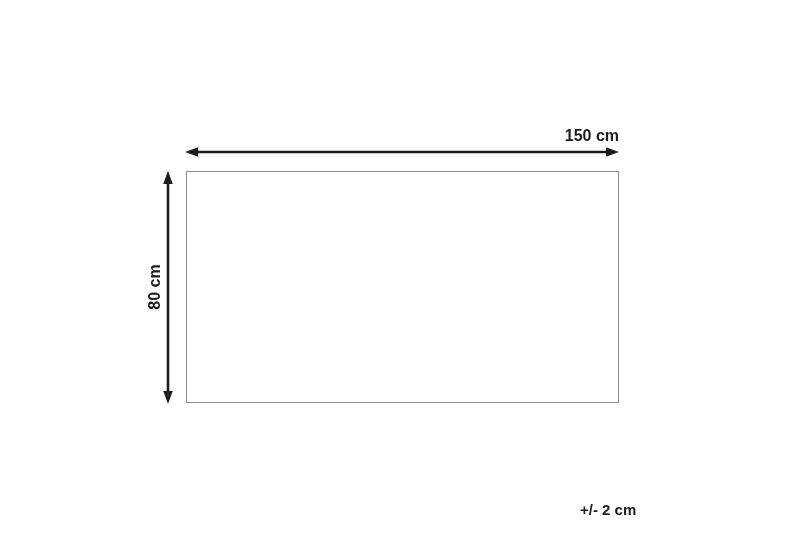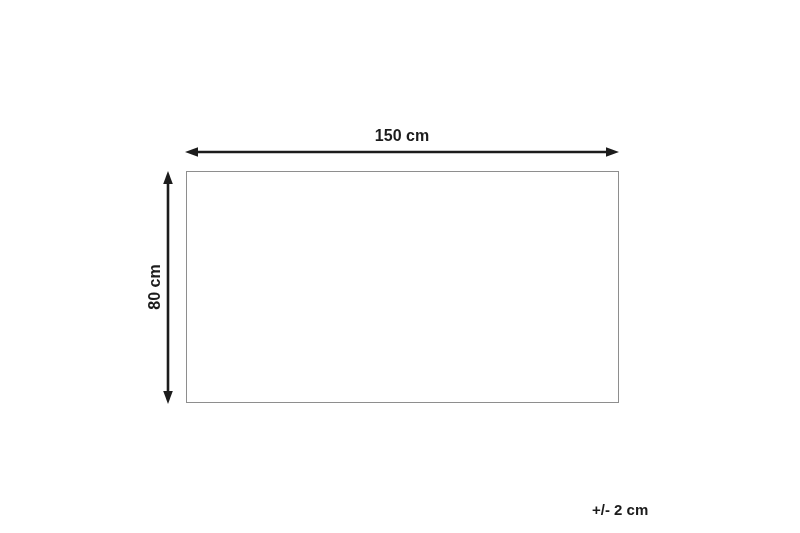--- a/index.html
+++ b/index.html
@@ -53,32 +53,32 @@
     font-size: 16px;
     line-height: 1;
     white-space: nowrap;
     color: var(--text, #1c1c1c);
   }
 
   .width-label {
     left: 185px;
     top: 128px;
     width: 434px;
-    text-align: center;
+    text-align: right;
   }
 
   .height-label {
     left: 155px;
     top: 287px;
     transform: translate(-50%, -50%) rotate(-90deg);
     transform-origin: center center;
   }
 
   .tolerance-label {
-    left: 592px;
+    left: 580px;
     top: 501px;
     font-weight: bold;
     font-size: 15px;
     line-height: 1.2;
     white-space: nowrap;
     color: var(--text, #1c1c1c);
   }
 </style>
 </head>
 <body style="--arrow: #1c1c1c; --rect-border: #8e8e8e; --text: #1c1c1c; --background: #ffffff;">

